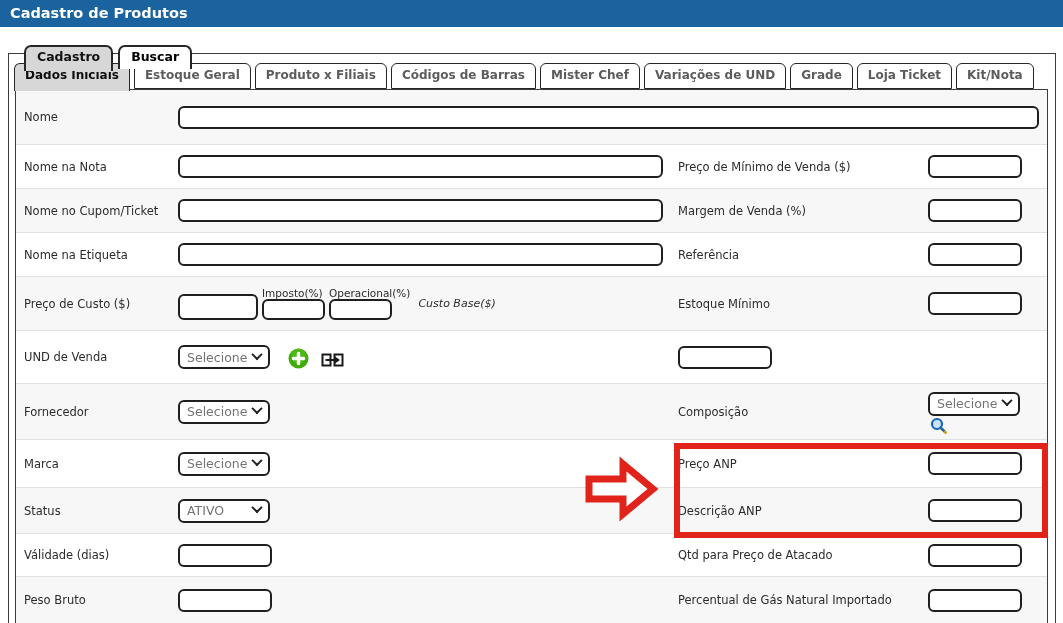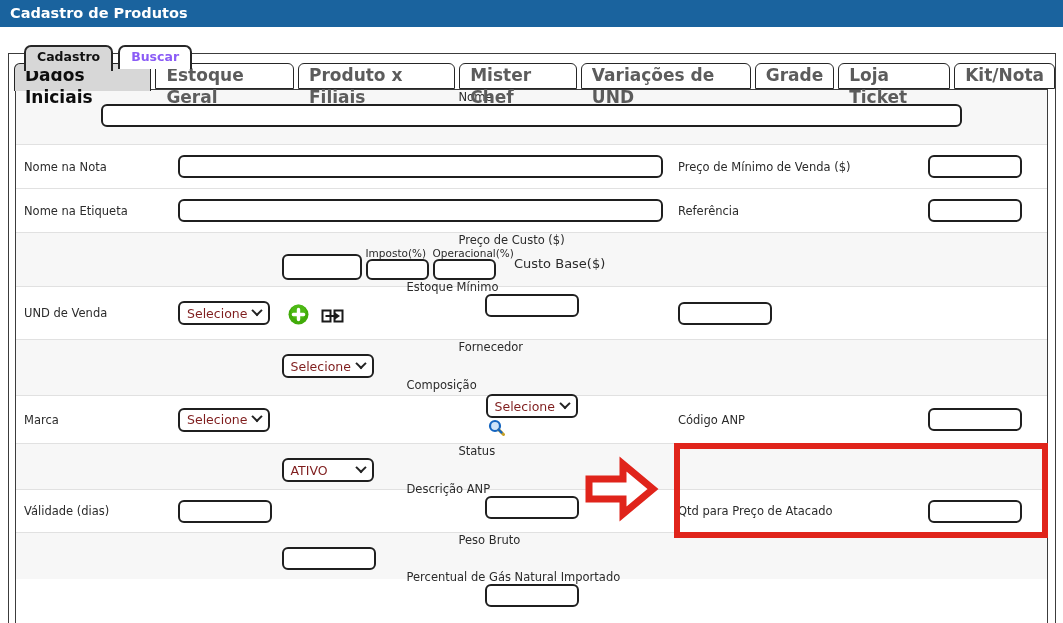--- a/index.html
+++ b/index.html
@@ -16,43 +16,43 @@
   .titlebar {
     position: absolute; left:0; top:0; width:1063px; height:27px;
     background:#1a639e; color:#fff; font-weight:bold; font-size:14.5px;
     line-height:27px; padding-left:10px;
   }
   
   .maintabs { position:absolute; left:24px; top:29px; display:flex; align-items:flex-start; gap:5px; z-index:4;margin-top:16px; }
   .mtab {
     height:24px; line-height:20px; padding:0 11px;
     border:2px solid #262626; border-bottom:none; border-radius:7px 7px 0 0;
-    background:#fff; color:#8b5cf6; font-weight:bold; font-size:12.5px; cursor:pointer;
+    background:#fff; color:#000000; font-weight:bold; font-size:12.5px; cursor:pointer;
   }
   .mtab.active { height:26px; background:#d7d7d7; color:#111; }
   
   .outerpanel {
     position:absolute; left:8px; top:53px; width:1048px; height:570px;
     border:1.5px solid #3c3c3c; border-bottom:none; background:#fff;
   }
   
   .subtabs { position:absolute; left:5px; top:9px; display:flex; align-items:flex-start; gap:4px; z-index:3; }
   .stab {
     height:26px; line-height:22px; padding:0 10px;
     border:1.5px solid #262626; border-radius:6px 6px 0 0;
-    background:#fff; color:#5c5c5c; font-weight:bold; font-size:17px; cursor:pointer;
+    background:#fff; color:#5c5c5c; font-weight:bold; font-size:12px; cursor:pointer;
   }
   .stab.active { height:28px; border-bottom:none; background:#d7d7d7; color:#0d0d0d; }
   
   .innerpanel {
     position:absolute; left:6px; top:35px; width:1033px; height:535px;
     border:1.5px solid #3c3c3c; border-bottom:none; background:#fff; overflow:hidden;
   }
   .row { display:flex; align-items:center; width:100%; background:#fff; }
-  .row.alt { background:#f7f7f7;flex-direction:column; }
+  .row.alt { background:#f7f7f7; }
   .row + .row { border-top:1px solid #e1e1e1; }
   .h55{height:54px}.h44{height:44px}.h54{height:54px}.h53{height:53px}
   .h56{height:56px}.h48{height:48px}.h46{height:46px}.h43{height:43px}.h47{height:47px}
   .cl  { width:162px; padding-left:8px; flex:none; }
   .cf  { width:500px; flex:none; display:flex; align-items:flex-end; }
   .crl { width:250px; flex:none; }
   .crf { flex:1; display:flex; align-items:center; }
   .lbl { color:#2b2b2b; }
   
   .inp {
@@ -60,26 +60,26 @@
     font-family:"DejaVu Sans","Liberation Sans",sans-serif; font-size:12px; padding:0 5px; outline:none;
   }
   .w485 { width:485px; }
   .w860 { width:861px; }
   .w94  { width:94px; }
   .w80  { width:80px; height:26px; }
   .gin  { width:63px; height:21px; }
   
   .custo .grp { display:flex; flex-direction:column; margin-left:4px; }
   .glbl { font-size:10.5px; color:#2b2b2b; line-height:12px; }
-  .cb   { margin-bottom:0; align-self:center; font-size:13px; }
+  .cb   { margin-left:8px; margin-bottom:0; align-self:center; font-size:11px;font-style:italic; }
   
   .sel {
     width:92px; height:24px; border:2px solid #1f1f1f; border-radius:6px; background:#fff;
     display:flex; align-items:center; justify-content:space-between;
-    padding:0 7px 0 7px; font-size:12.5px; color:#7f1d1d; cursor:pointer; flex:none;
+    padding:0 7px 0 7px; font-size:12.5px; color:#737373; cursor:pointer; flex:none;
   }
   .chev {
     width:8px; height:8px; border-right:2.2px solid #222; border-bottom:2.2px solid #222;
     transform:rotate(45deg) translate(-1px,-1px); margin-top:-3px; flex:none;
   }
   
   .icon { display:inline-flex; align-items:center; justify-content:center; }
   .plus { margin-left:18px; cursor:pointer; }
   .conv { margin-left:12px; cursor:pointer; }
   .rstack { display:flex; flex-direction:column; align-items:flex-start; padding-top:2px; }
@@ -102,20 +102,21 @@
   <div class="mtab active"><span>Cadastro</span></div>
   <div class="mtab"><span>Buscar</span></div>
 </div>
 
 <div class="outerpanel">
 
   <div class="subtabs">
     <div class="stab active"><span>Dados Iniciais</span></div>
     <div class="stab"><span>Estoque Geral</span></div>
     <div class="stab"><span>Produto x Filiais</span></div>
+    <div class="stab"><span>Códigos de Barras</span></div>
     <div class="stab"><span>Mister Chef</span></div>
     <div class="stab"><span>Variações de UND</span></div>
     <div class="stab"><span>Grade</span></div>
     <div class="stab"><span>Loja Ticket</span></div>
     <div class="stab"><span>Kit/Nota</span></div>
   </div>
 
   <div class="innerpanel">
 
     <div class="row h55 alt">
@@ -127,20 +128,30 @@
       <div class="cl"><span class="lbl">Nome na Nota</span></div>
       <div class="cf">
           <input class="inp w485" value="" style="">
         </div>
       <div class="crl"><span class="lbl">Preço de Mínimo de Venda ($)</span></div>
       <div class="crf">
           <input class="inp w94" value="" style="">
         </div>
     </div>
 
+    <div class="row h44 alt">
+      <div class="cl"><span class="lbl">Nome no Cupom/Ticket</span></div>
+      <div class="cf">
+          <input class="inp w485" value="" style="">
+        </div>
+      <div class="crl"><span class="lbl">Margem de Venda  (%)</span></div>
+      <div class="crf">
+          <input class="inp w94" value="" style="">
+        </div>
+    </div>
 
     <div class="row h44">
       <div class="cl"><span class="lbl">Nome na Etiqueta</span></div>
       <div class="cf">
           <input class="inp w485" value="" style="">
         </div>
       <div class="crl"><span class="lbl">Referência</span></div>
       <div class="crf">
           <input class="inp w94" value="" style="">
         </div>
@@ -221,21 +232,21 @@
     </div>
 
     <div class="row h48">
       <div class="cl"><span class="lbl">Marca</span></div>
       <div class="cf">
         <div class="sel">
           <span>Selecione</span>
           <span class="chev"></span>
         </div>
       </div>
-      <div class="crl"><span class="lbl">Código ANP</span></div>
+      <div class="crl"><span class="lbl">Preço ANP</span></div>
       <div class="crf">
           <input class="inp w94" value="" style="">
         </div>
     </div>
 
     <div class="row h46 alt">
       <div class="cl"><span class="lbl">Status</span></div>
       <div class="cf">
         <div class="sel">
           <span>ATIVO</span>

